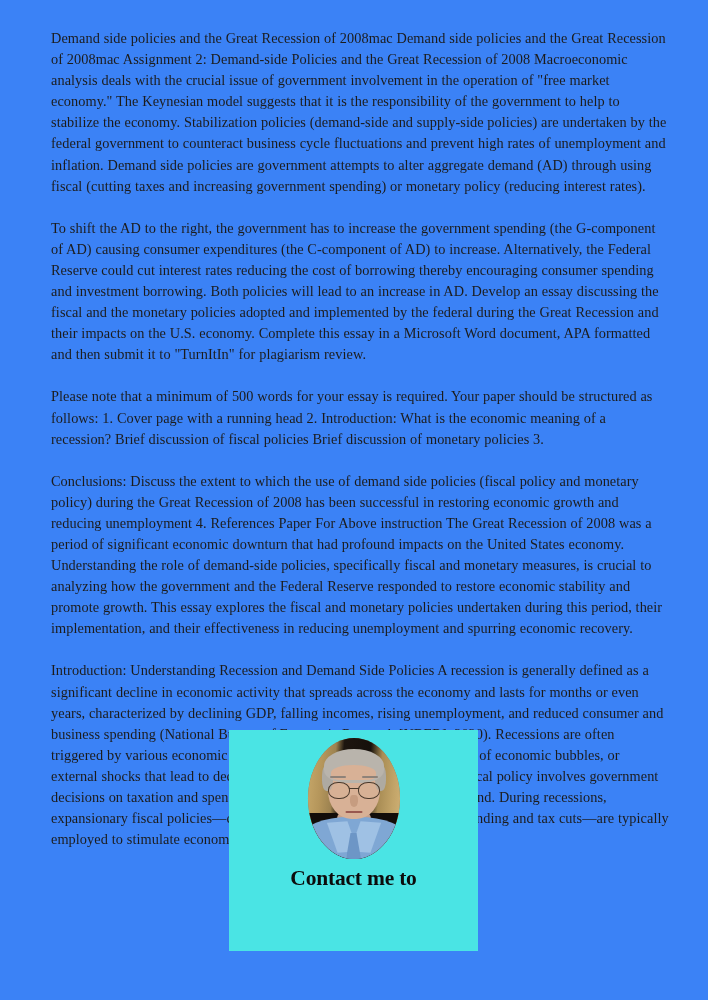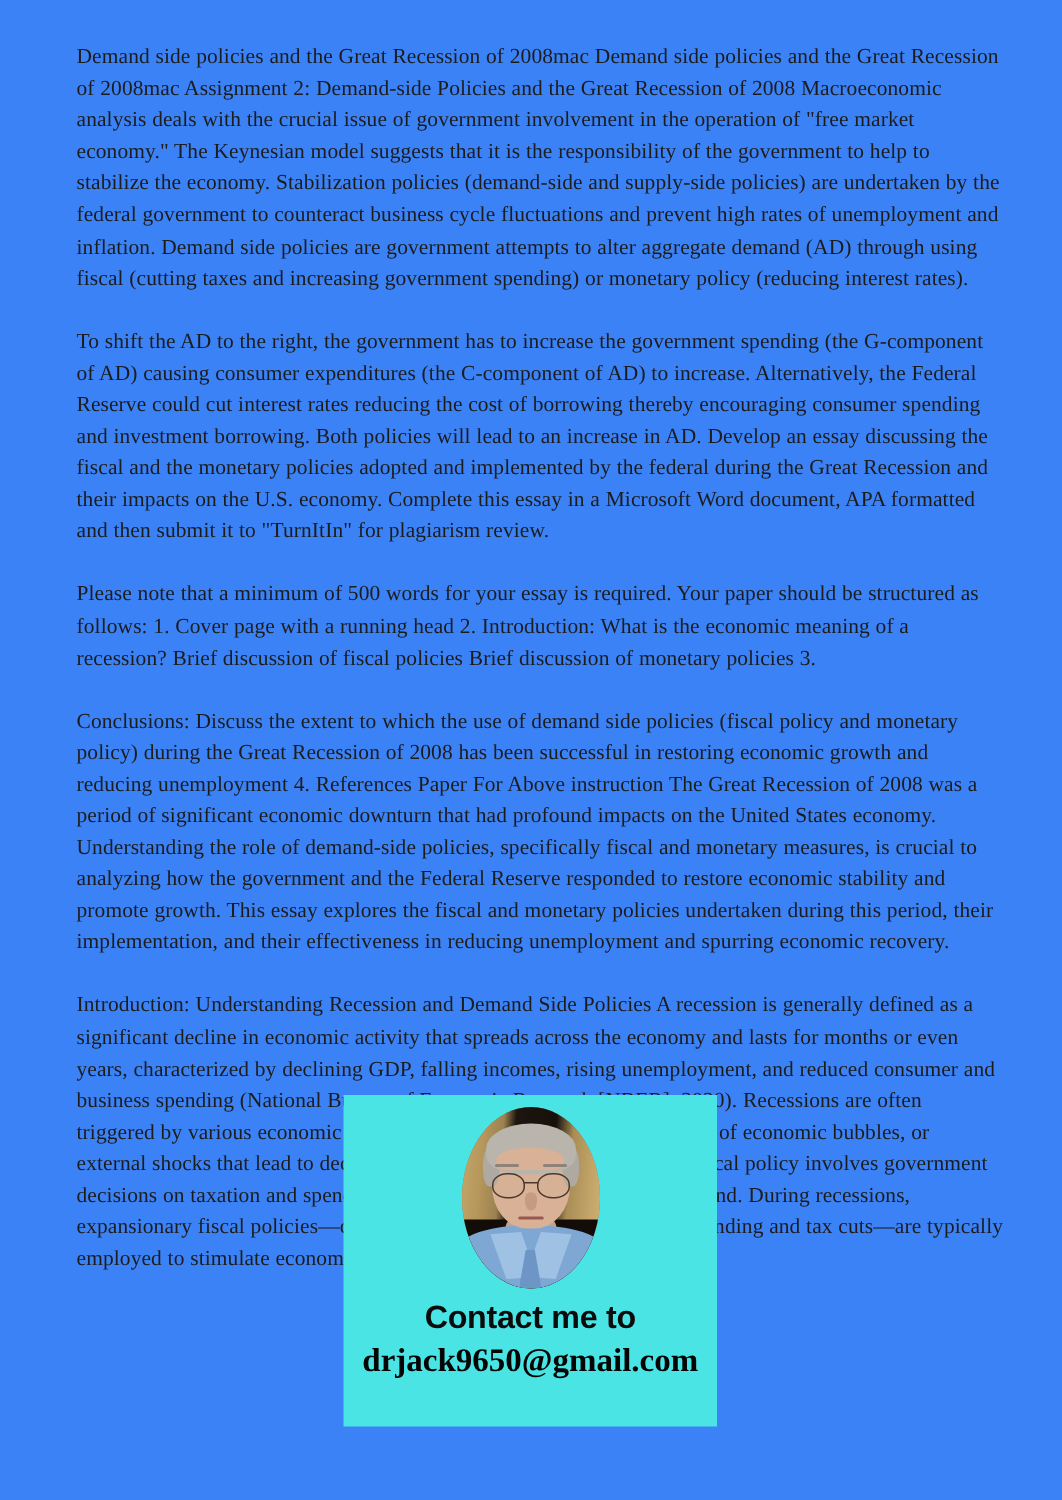--- a/index.html
+++ b/index.html
@@ -165,21 +165,21 @@
   }
   .ph-nose {
     position: absolute; left: 50%; top: 47%;
     transform: translateX(-50%);
     width: 8px; height: 12px;
     background: rgba(178,130,103,0.45);
     border-radius: 36% 36% 48% 48%;
   }
 
   #promo-line1, #promo-line2 {
-    font-family: Liberation Sans, sans-serif;
+    font-family: Liberation Serif, serif;
     font-weight: bold;
     font-size: 21.5px;
     line-height: 26px;
     color: #0c0c0c;
     text-align: center;
     letter-spacing: -0.2px;
   }
   #promo-line1 { margin-top: 6px; }
   #promo-email {
     font-family: "Liberation Serif", "DejaVu Serif", serif;
@@ -223,16 +223,15 @@
       <div class="ph-nose"></div>
       <div class="ph-glass">
         <div class="ph-lensL"></div>
         <div class="ph-lensR"></div>
         <div class="ph-bridge"></div>
       </div>
       <div class="ph-mouth"></div>
     </div>
 
     <div id="promo-line1">Contact me to</div>
-    <div id="promo-email">drjack9650@gmail.com</div>
   </div>
 
 </div>
 
 </body></html>

